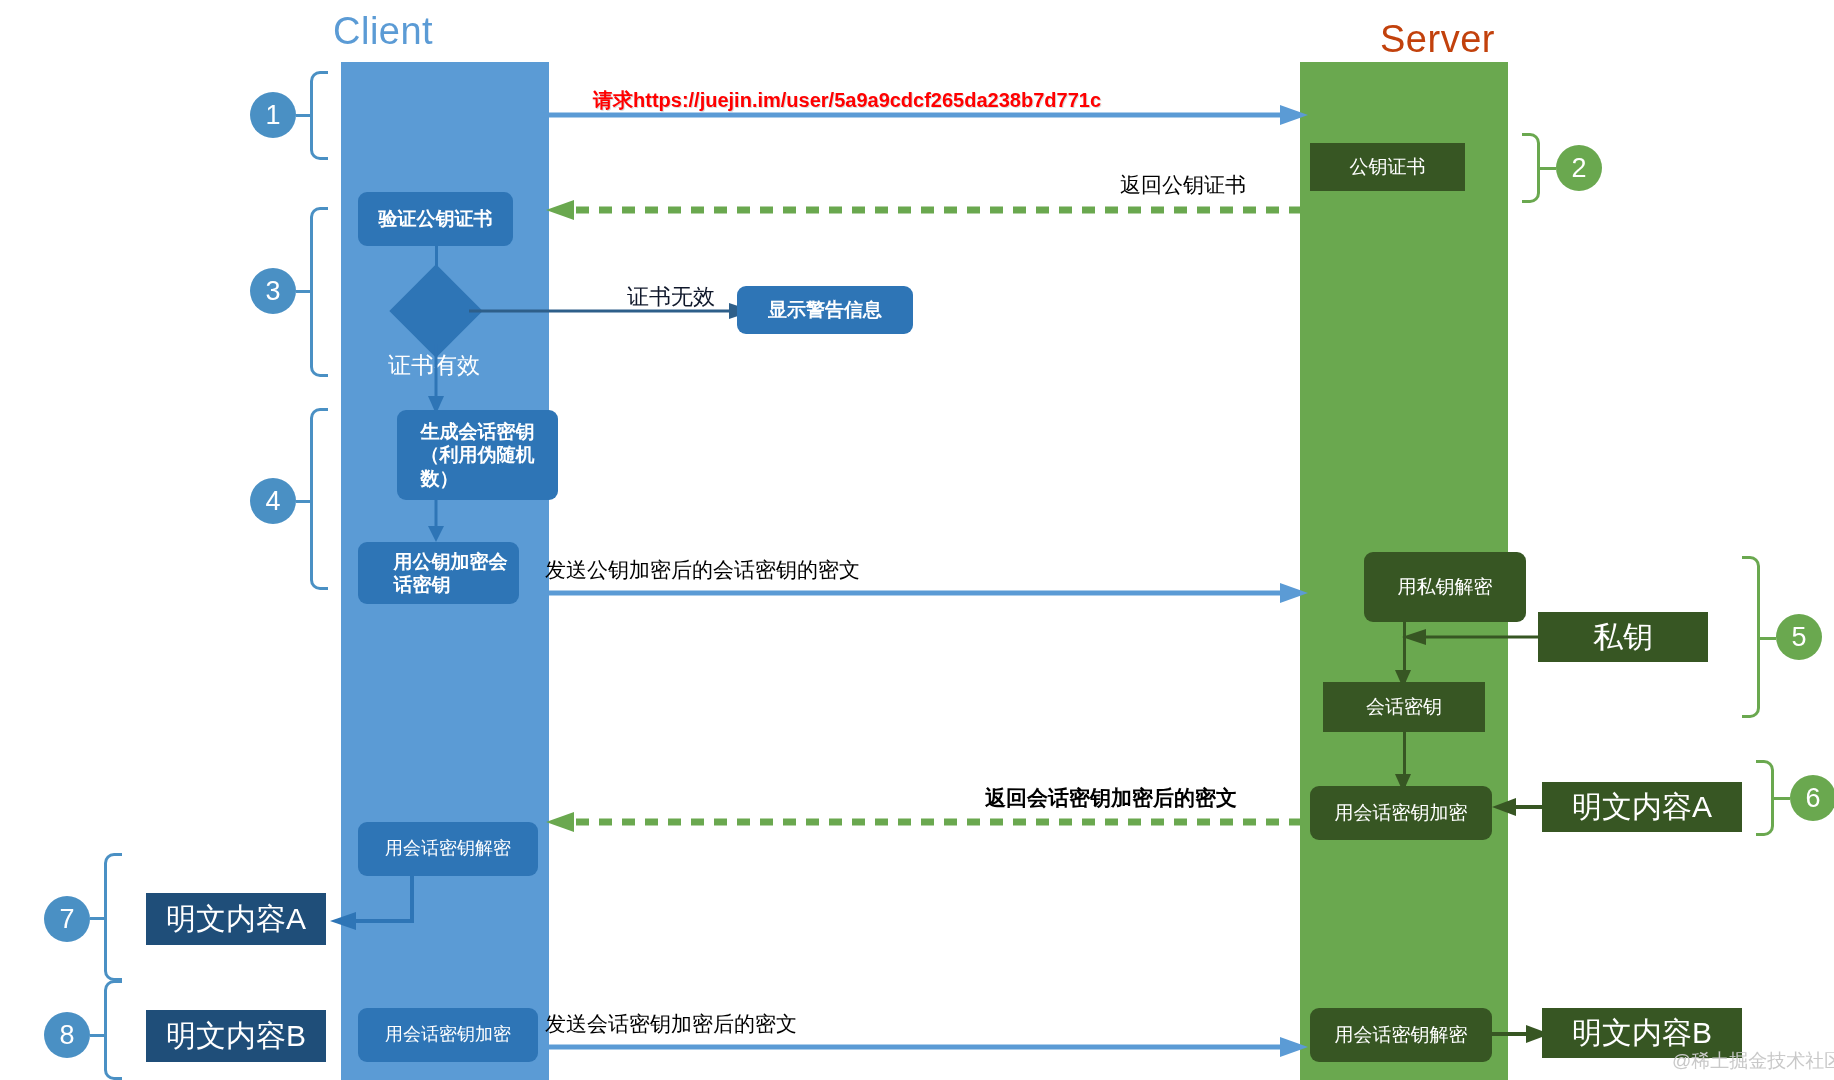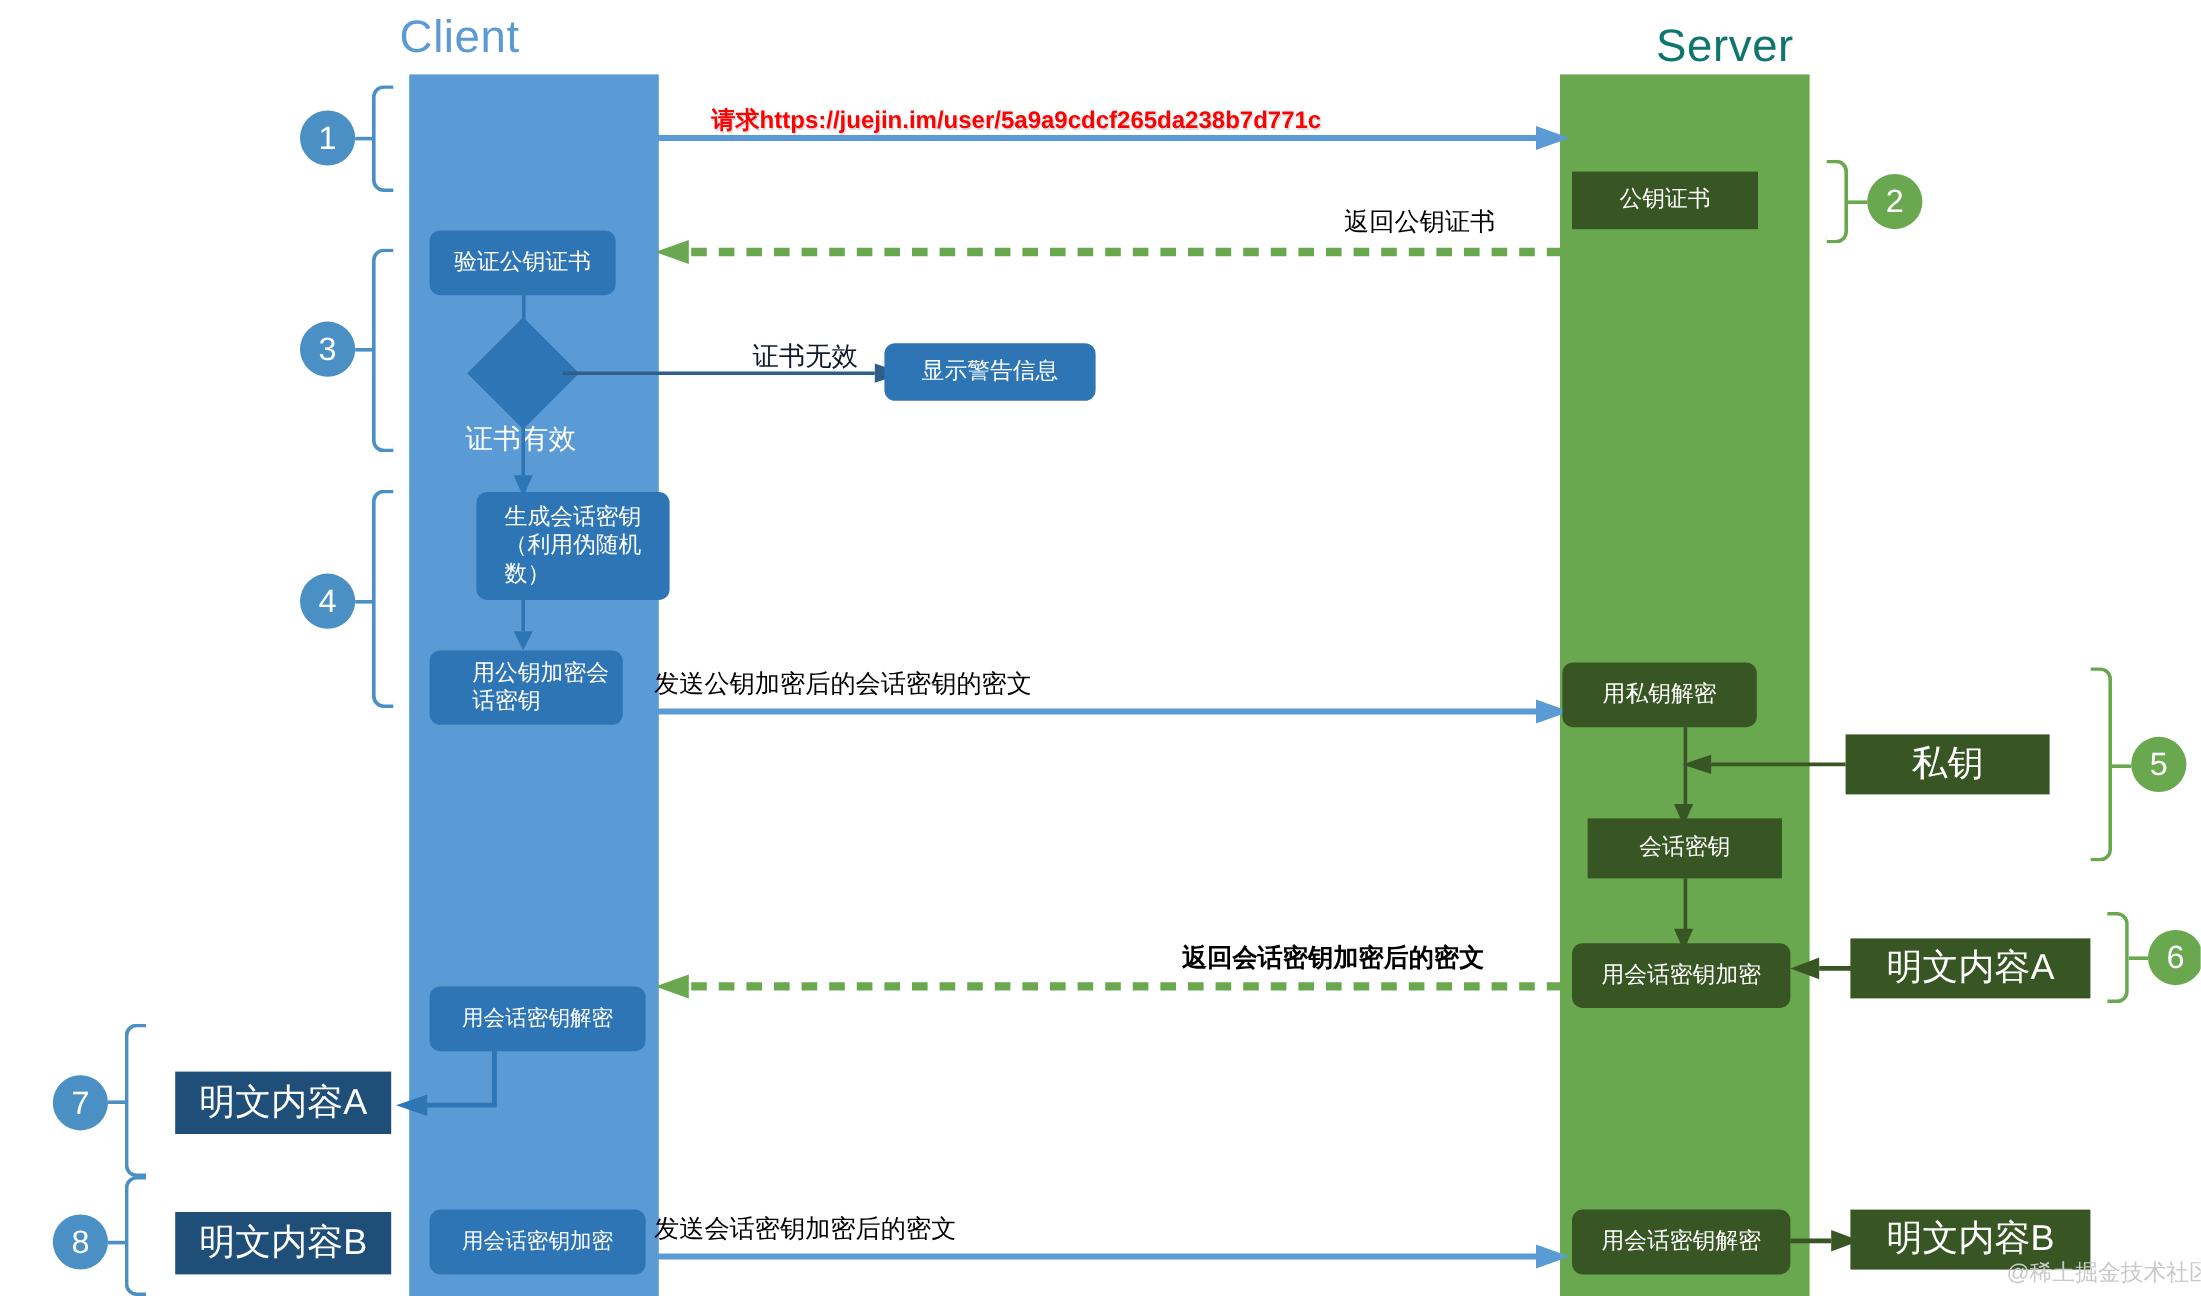--- a/index.html
+++ b/index.html
@@ -17,40 +17,40 @@
 
   
   .lane-title{
     position:absolute;
     font-size:38px;
     font-weight:400;
     letter-spacing:.5px;
     white-space:nowrap;
   }
   .lane-title.client{color:#5b9bd5;}
-  .lane-title.server{color:#0f766e;}
+  .lane-title.server{color:#c2410c;}
 
   .lane{
     position:absolute;
   }
   .lane.client{background:#5b9bd5;}
   .lane.server{background:#6aa84f;}
 
   
   .box{
     position:absolute;
     display:flex;
     align-items:center;
     justify-content:center;
     color:#ffffff;
     box-sizing:border-box;
     line-height:1.22;
     white-space:pre-line;
   }
-  .box.blue{background:#2e75b6;border-radius:9px;font-size:19px;}
+  .box.blue{background:#2e75b6;border-radius:9px;font-size:19px;font-weight:bold;}
   .box.blue-sm{background:#2e75b6;border-radius:9px;font-size:18px;}
   .box.navy{background:#1f4e79;font-size:30px;}
   .box.dkgreen{background:#375623;font-size:19px;}
   .box.dkgreen-lg{background:#375623;border-radius:9px;font-size:19px;}
   .box.dkgreen-big{background:#375623;font-size:30px;}
 
   
   .diamond{
     position:absolute;
     background:#2e75b6;
@@ -201,21 +201,21 @@
   <div class="step-num blue" style="left:250px;top:478px;">4</div>
   <div class="bracket left" style="left:310px;top:408px;width:18px;height:182px;"></div>
   <div class="bracket-stem blue" style="left:296px;top:500px;width:16px;"></div>
 
   <svg class="arrow" style="left:540px;top:583px;width:770px;height:22px;">
     <line x1="0" y1="10" x2="740" y2="10" stroke="#5b9bd5" stroke-width="5"></line>
     <polygon points="740,0 768,10 740,20" fill="#5b9bd5"></polygon>
   </svg>
   <div class="msg-label" style="left:545px;top:556px;">发送公钥加密后的会话密钥的密文</div>
 
-  <div class="box dkgreen-lg" style="left:1302px;top:552px;width:162px;height:54px;">用私钥解密</div>
+  <div class="box dkgreen-lg" style="left:1364px;top:552px;width:162px;height:70px;">用私钥解密</div>
 
   <div class="vline" style="left:1403px;top:606px;height:76px;border-left:3px solid #375623;"></div>
   <svg class="arrow" style="left:1394px;top:662px;width:22px;height:28px;">
     <polygon points="1,8 9,26 17,8" fill="#375623"></polygon>
   </svg>
 
   <div class="box dkgreen-big" style="left:1538px;top:612px;width:170px;height:50px;">私钥</div>
   <svg class="arrow" style="left:1400px;top:627px;width:145px;height:22px;">
     <line x1="138" y1="10" x2="26" y2="10" stroke="#375623" stroke-width="3"></line>
     <polygon points="26,2 2,10 26,18" fill="#375623"></polygon>

